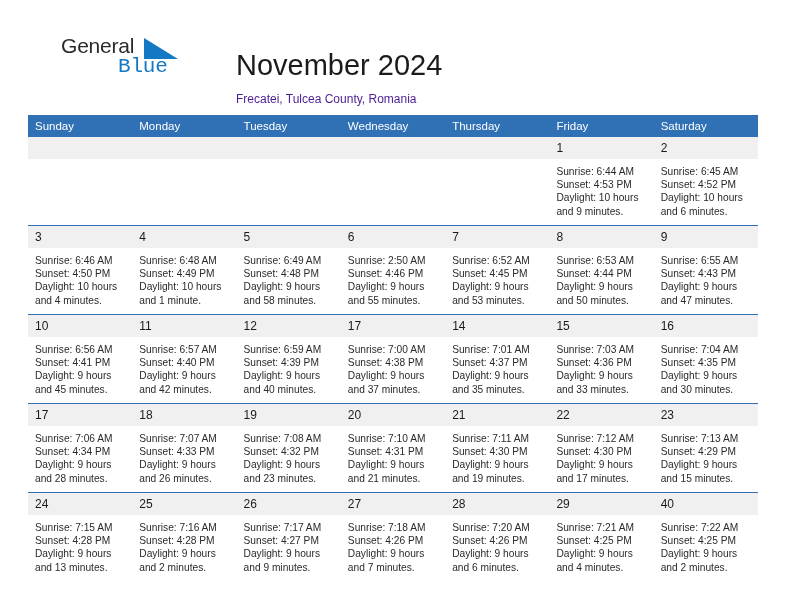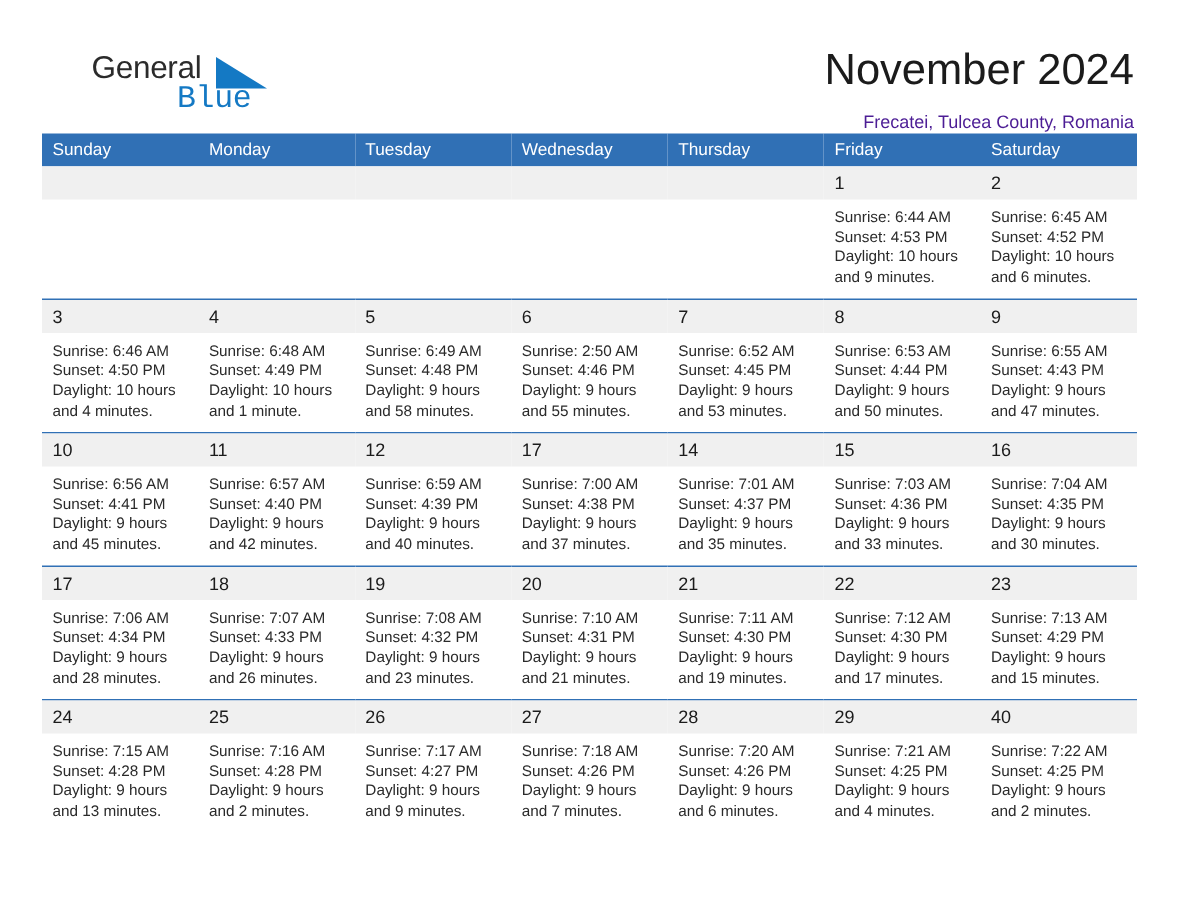--- a/index.html
+++ b/index.html
@@ -65,43 +65,42 @@
     font-size: 21px;
     letter-spacing: -0.2px;
     color: #1479c4;
     font-family: Liberation Mono, monospace;
     line-height: 24px;
   }
 
   .title-block {
     position: absolute;
     right: 36px;
-    top: 30px;
-    text-align: right;
+    top: 48px;
     width: 520px;
   }
   .cal-title {
     font-size: 29px;
     font-weight: normal;
     color: #1b1b1b;
     line-height: 34px;
     letter-spacing: 0px;
   }
   .cal-subtitle {
     margin-top: 8px;
     font-size: 12px;
     color: #4c1d95;
     line-height: 18px;
   }
 
   
   .calendar {
     position: absolute;
     left: 28px;
-    top: 89px;
+    top: 115px;
     width: 730px;
     border-collapse: collapse;
     table-layout: fixed;
   }
   .calendar th {
     background: #3070b5;
     color: #ffffff;
     font-size: 11.5px;
     font-weight: normal;
     text-align: left;

